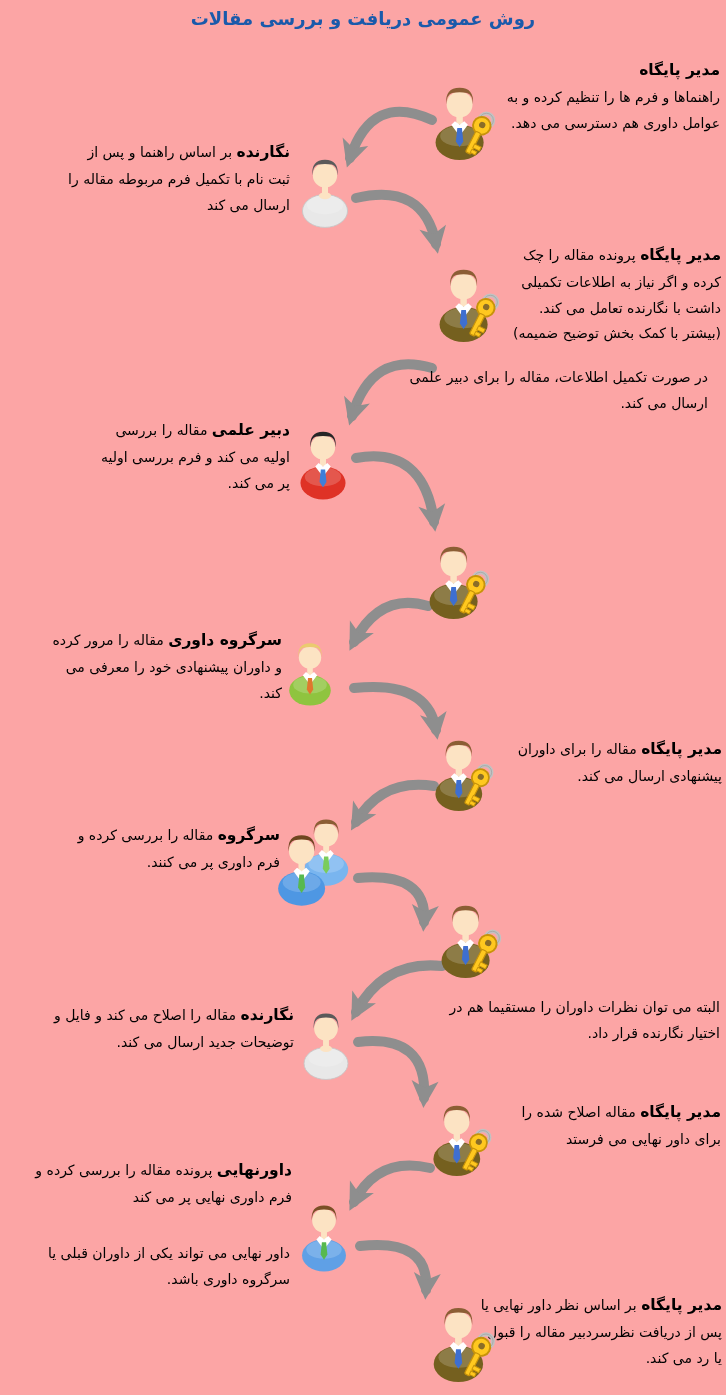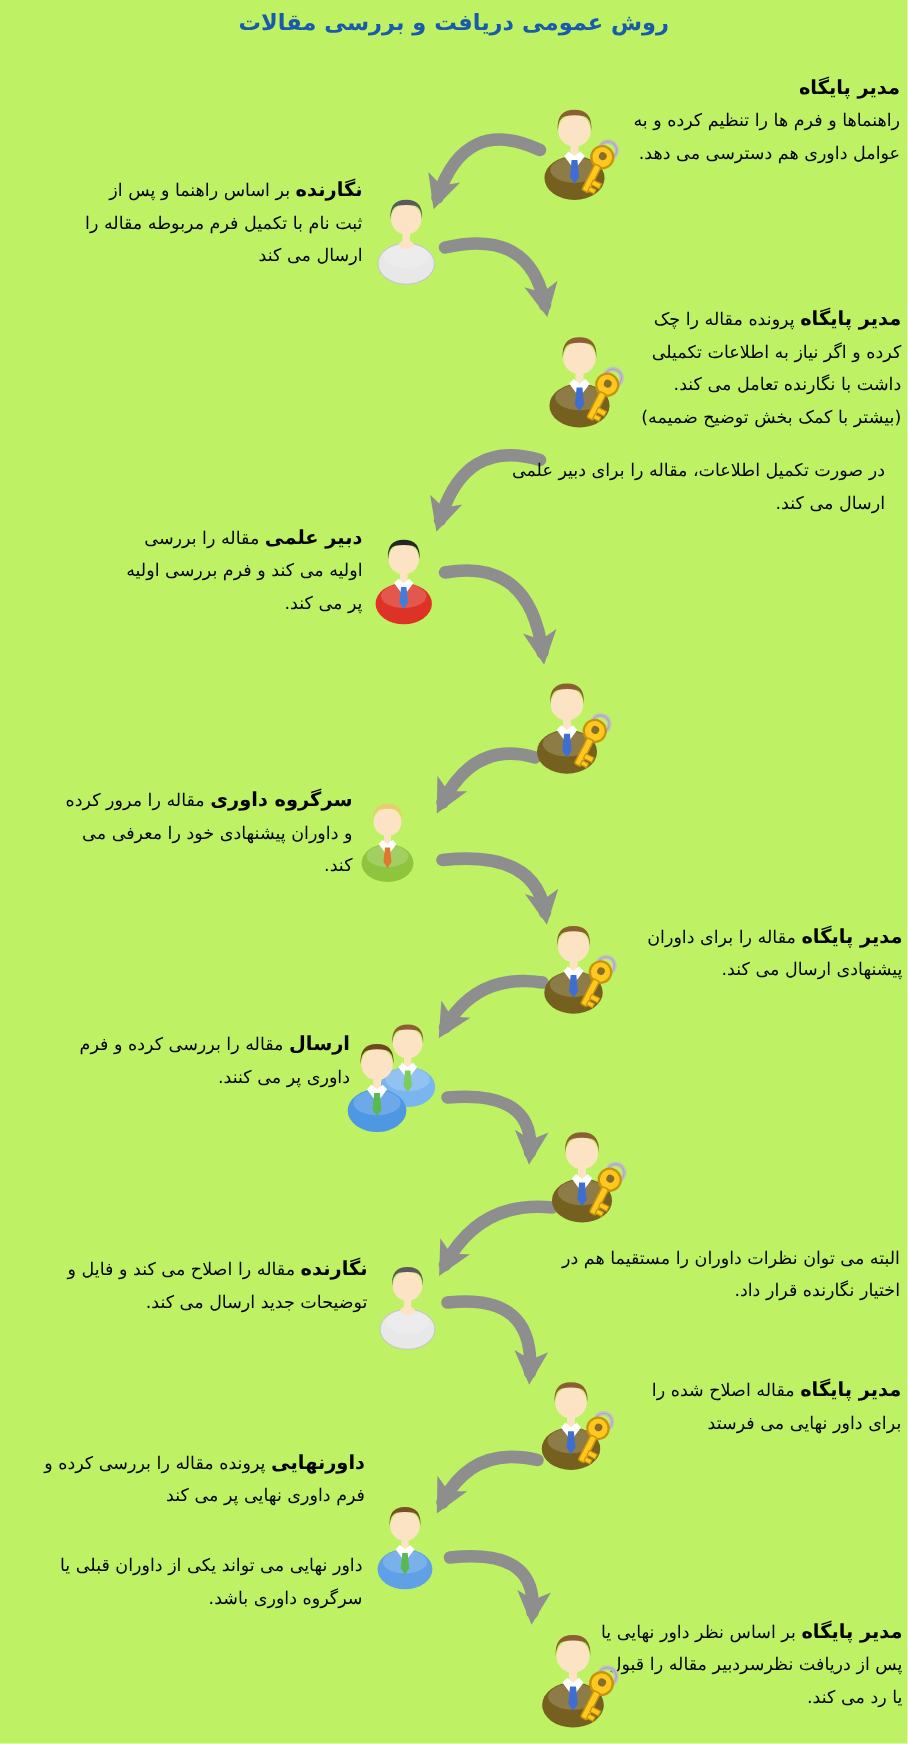--- a/index.html
+++ b/index.html
@@ -1,16 +1,16 @@
 <!DOCTYPE html>
 <html lang="fa"><head>
 <meta charset="utf-8">
 <style>
   html,body{margin:0;padding:0;background:#fff;}
-  #page{position:relative;width:726px;height:1395px;background:#bef264;overflow:hidden;
+  #page{position:relative;width:726px;height:1395px;background:#fca5a5;overflow:hidden;
         font-family:"DejaVu Sans",sans-serif;}
   .title{position:absolute;top:8px;left:0;width:100%;text-align:center;
          font-weight:bold;font-size:18px;direction:rtl;}
   .txt{position:absolute;direction:rtl;
        font-size:14px;line-height:1.85;color:#000;}
   .txt b{font-size:15.5px;}
   .actor-block b{display:block;}
   .icon{position:absolute;}
   .icon svg{width:100%;height:100%;display:block;}
   .arrows{position:absolute;left:0;top:0;pointer-events:none;}
@@ -194,21 +194,21 @@
         <circle cx="0" cy="-1" r="3.4" fill="#8A6D28"></circle>
         <rect x="-3" y="8" width="6" height="25" rx="1.5" fill="#FFC81F" stroke="#C8930A" stroke-width="1.3"></rect>
         <rect x="2" y="21" width="8" height="4.5" fill="#FFC81F" stroke="#C8930A" stroke-width="1"></rect>
         <rect x="2" y="27.5" width="6" height="4" fill="#FFC81F" stroke="#C8930A" stroke-width="1"></rect>
       </g>
     </g>
     </svg>
     </span>
 
   <div class="txt" style="left:58px;top:821px;width:222px;">
-    <b>ارسال</b> <span>مقاله را بررسی کرده و فرم داوری پر می کنند.</span>
+    <b>سرگروه</b> <span>مقاله را بررسی کرده و فرم داوری پر می کنند.</span>
   </div>
   <span class="icon" style="left:274px;top:812px;width:84px;height:96px;">
       <svg viewBox="0 0 88 102" xmlns="http://www.w3.org/2000/svg">
       <g transform="translate(26,0) scale(0.9)">
     <rect x="28.5" y="36" width="7" height="14" rx="3" fill="#FCE3C3"></rect>
     <ellipse cx="32" cy="68" rx="26" ry="19" fill="#79B5EF"></ellipse>
     <ellipse cx="32" cy="61" rx="21" ry="11" fill="#FFFFFF" opacity="0.18"></ellipse>
     <path d="M23,49 L32,61 L41,49 L37,45 L32,49 L27,45 Z" fill="#FFFFFF"></path>
           <path d="M29.5,52.5 L34.5,52.5 L36,67 L32,73 L28,67 Z" fill="#7ACC5C"></path>
     <circle cx="32" cy="27" r="14" fill="#FCE3C3"></circle>

